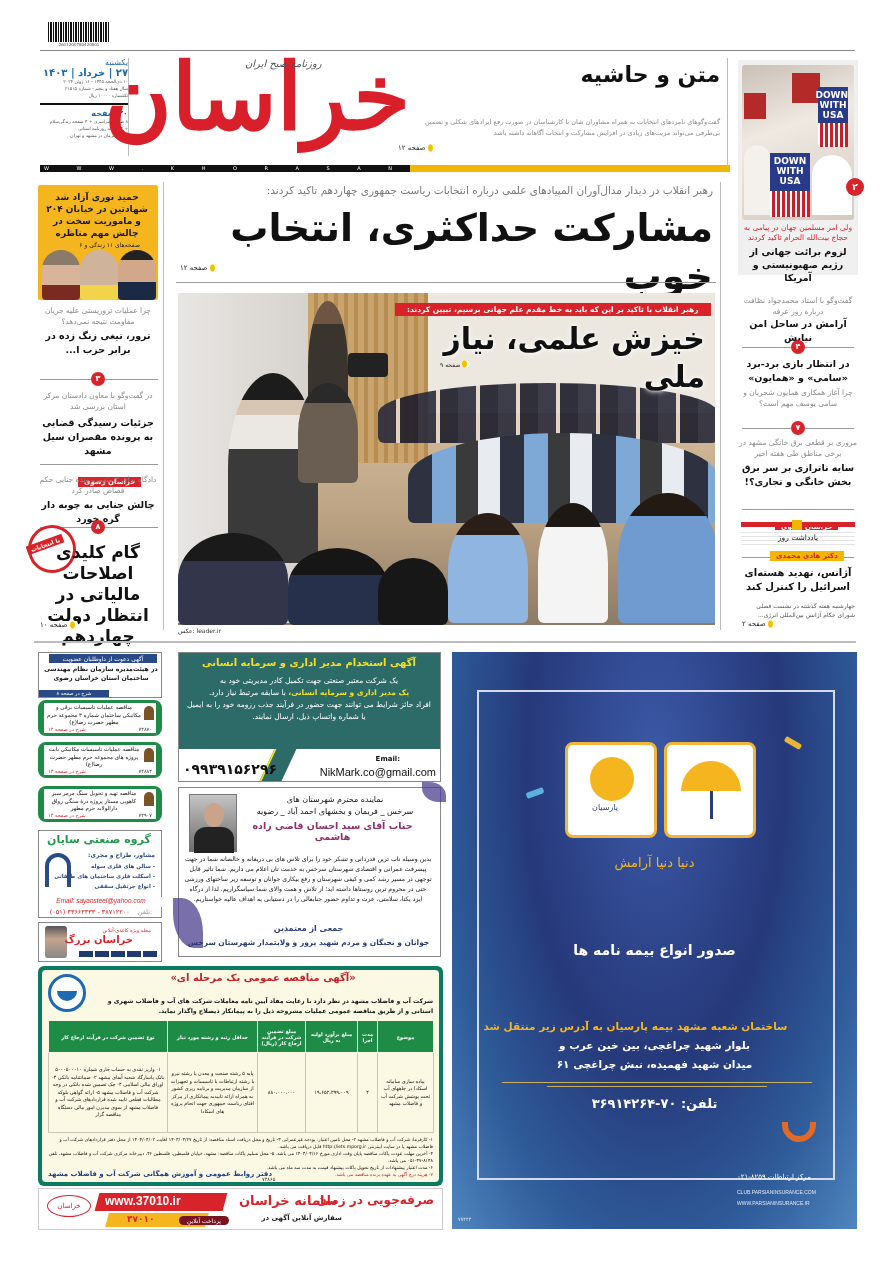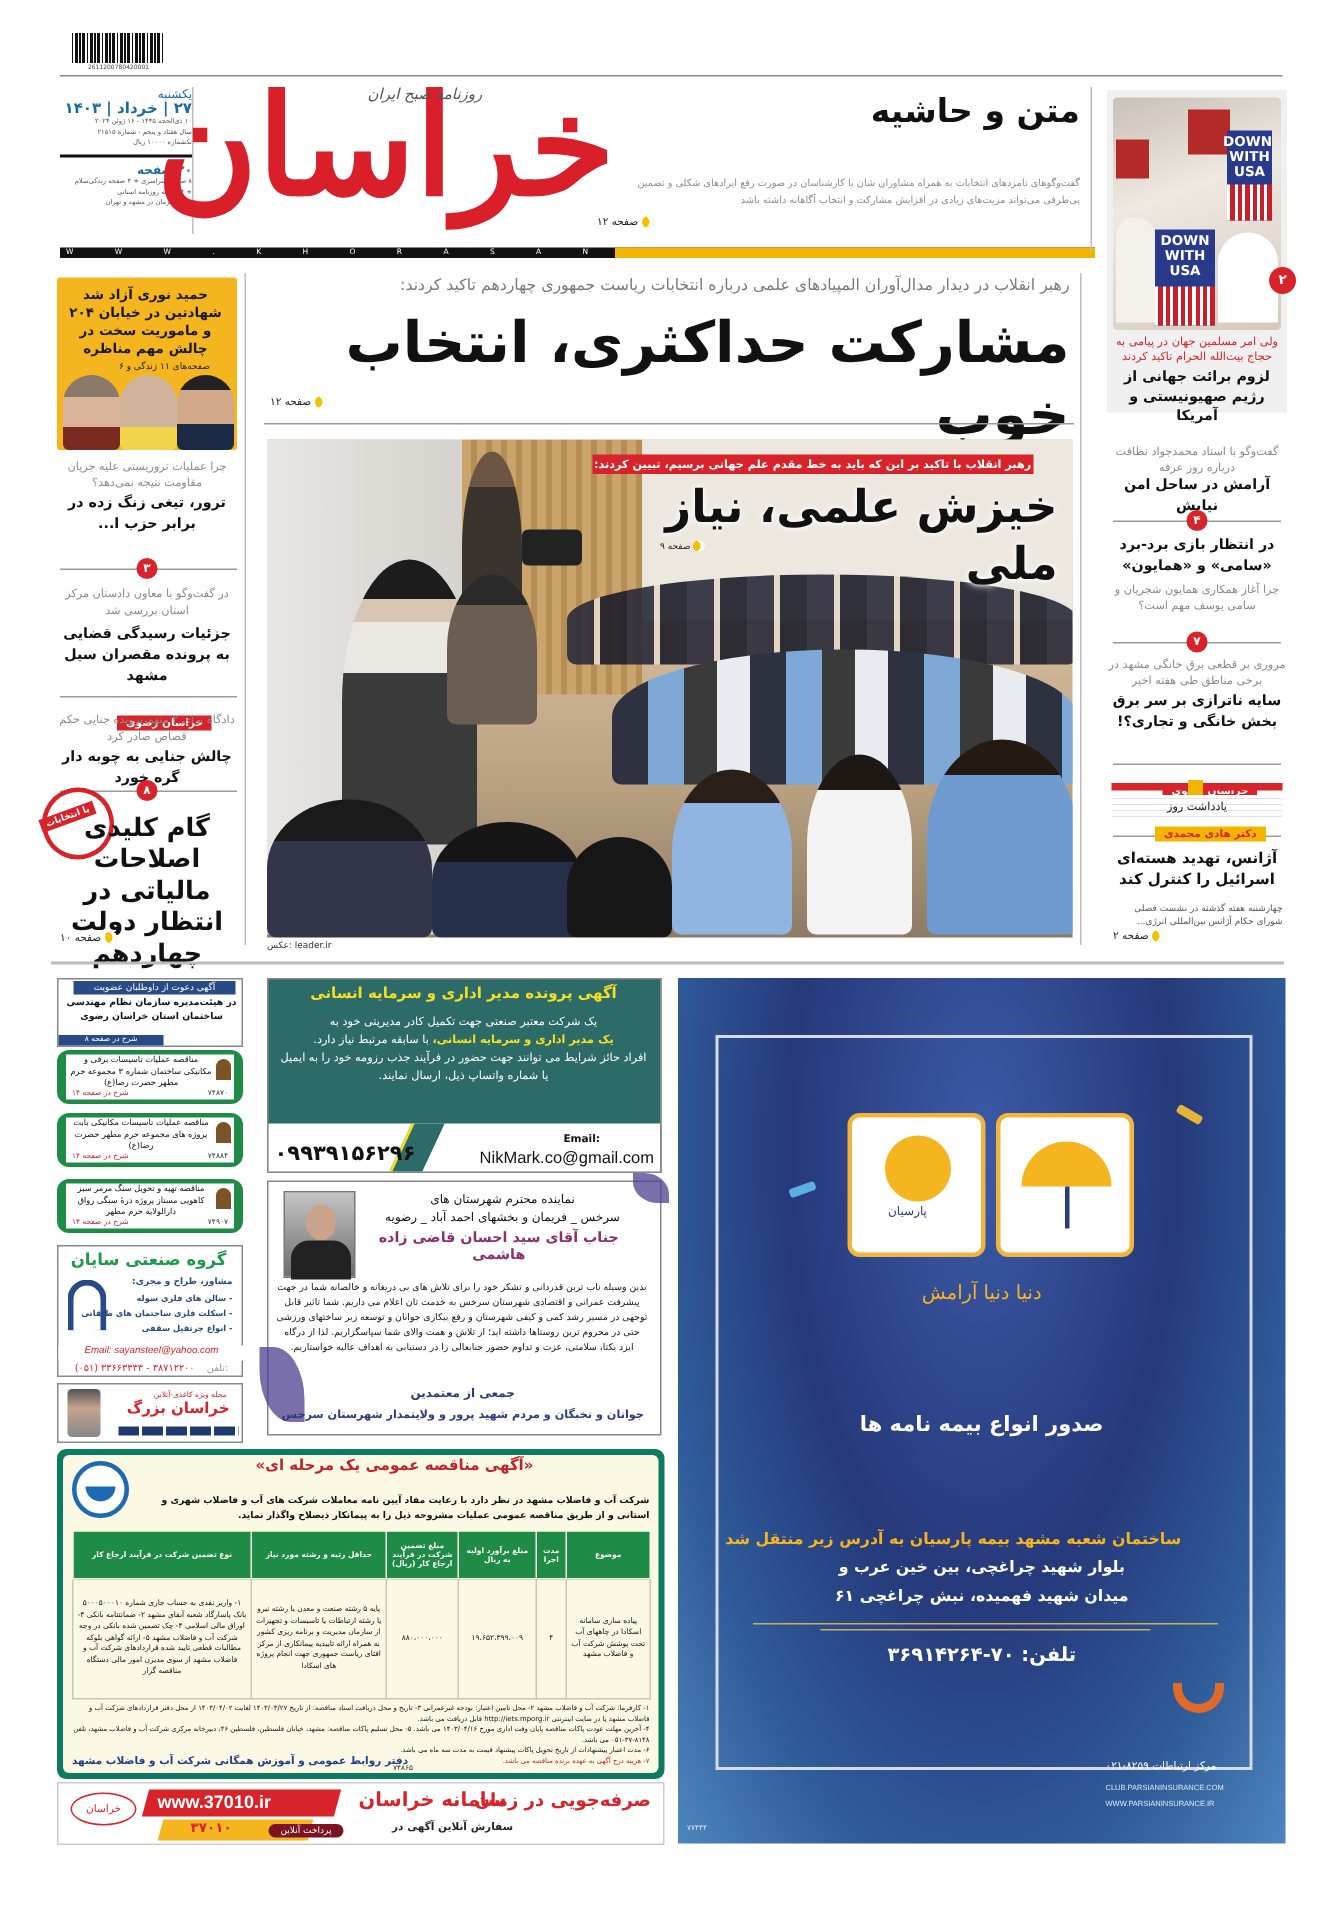--- a/index.html
+++ b/index.html
@@ -64,21 +64,21 @@
   
   #main-kicker { left: 178px; top: 184px; width: 535px; text-align: right; font-size: 10.5px; color: #7a7a7a; }
   #main-title { left: 178px; top: 204px; width: 535px; text-align: right; font-size: 38px; font-weight: bold; line-height: 48px; letter-spacing: -1px; }
   #main-ref { left: 180px; top: 264px; }
   #main-rule { left: 176px; top: 282px; width: 540px; }
   #photo { left: 178px; top: 293px; width: 537px; height: 332px; overflow: hidden; background: linear-gradient(180deg,#d9c9b0 0%,#cdb596 45%,#b8a080 70%,#8e7b66 100%); }
   #photo .wall { position: absolute; left: 0; top: 0; width: 130px; height: 330px; background: linear-gradient(90deg,#e8e6e3,#d6d2cd); }
   #photo .curtain { position: absolute; left: 130px; top: 0; width: 120px; height: 170px; background: repeating-linear-gradient(90deg,#c9a56d 0 6px,#b68d52 6px 10px); }
   #photo .window { position: absolute; left: 250px; top: 0; width: 290px; height: 120px; background: #ece7df; }
   .person { position: absolute; border-radius: 50% 50% 6px 6px; }
-  #photo-kicker { left: 395px; top: 303px; background: #d8232a; color: #fff; font-size: 7.5px; padding: 2px 1px; font-weight: bold; }
+  #photo-kicker { left: 395px; top: 303px; background: #d8232a; color: #fff; font-size: 7.5px; padding: 2px 12px; font-weight: bold; }
   #photo-title { left: 395px; top: 320px; width: 310px; text-align: right; font-size: 30px; font-weight: bold; color: #111; text-shadow: 0 0 6px #fff, 0 0 3px #fff; line-height: 38px; }
   #photo-ref { left: 440px; top: 360px; font-size: 6px; }
   #photo-credit { left: 178px; top: 627px; font-size: 6px; color: #333; direction: ltr; }
   #center-vline { left: 720px; top: 182px; height: 448px; }
   #section-rule { left: 34px; top: 641px; width: 822px; height: 2px; background: #bcbcbc; }
 
   
   .ad-box { position: absolute; border: 1px solid #888; }
   #ad-hire { left: 178px; top: 652px; width: 263px; height: 130px; background: #2d6b68; }
   #ad-hire-title { position: absolute; right: 6px; top: 4px; width: 250px; text-align: center; color: #f4e022; font-size: 10px; font-weight: bold; }
@@ -115,21 +115,21 @@
   #ad-sayan { left: 38px; top: 830px; width: 124px; height: 88px; background: #fff; }
   #ad-sayan-title { position: absolute; right: 4px; top: 2px; width: 116px; text-align: center; font-size: 11px; font-weight: bold; color: #1f9a4a; }
   #ad-sayan-sub { position: absolute; right: 6px; top: 20px; font-size: 6px; font-weight: bold; color: #284a86; }
   .sayan-li { position: absolute; right: 6px; font-size: 5.5px; color: #284a86; font-weight: bold; }
   #ad-sayan-logo { position: absolute; left: 6px; top: 22px; width: 26px; height: 34px; border: 4px solid #284a86; border-bottom: none; border-radius: 14px 14px 0 0; }
   #ad-sayan-email { position: absolute; left: 0; top: 66px; width: 124px; height: 10px; background: #fff; color: #d8232a; font-size: 6.5px; font-style: italic; text-align: center; direction: ltr; font-family: "Liberation Sans", sans-serif; }
   #ad-sayan-tel { position: absolute; left: 0; top: 77px; width: 124px; height: 10px; font-size: 6.5px; color: #d8232a; direction: ltr; text-align: center; }
   #ad-khorasan-big { left: 38px; top: 922px; width: 124px; height: 40px; background: #fff; }
   #ad-kb-phone { position: absolute; left: 6px; top: 3px; width: 22px; height: 32px; background: linear-gradient(180deg,#555,#c5a48e 40%,#888); border-radius: 3px; }
   #ad-kb-t1 { position: absolute; right: 10px; top: 4px; font-size: 5px; color: #d8232a; }
-  #ad-kb-t2 { position: absolute; right: 8px; top: 11px; font-size: 10px; color: #d8232a; font-weight: bold; }
+  #ad-kb-t2 { position: absolute; right: 28px; top: 11px; font-size: 10px; color: #d8232a; font-weight: bold; }
   #ad-kb-bars { position: absolute; left: 40px; top: 28px; width: 80px; height: 6px; background: repeating-linear-gradient(90deg,#1f3a6f 0 14px,#fff 14px 16px); }
 
   #ad-water { left: 38px; top: 966px; width: 405px; height: 220px; background: #0d7b61; border-radius: 6px; }
   #ad-water-inner { position: absolute; left: 4px; top: 4px; width: 397px; height: 212px; background: #fbf8e4; border-radius: 4px; padding-left: 36px; }
   #ad-water-logo { position: absolute; left: 6px; top: 4px; width: 38px; height: 38px; border-radius: 50%; border: 3px solid #1e69b3; background: #fff; }
   #ad-water-logo::after { content: ""; position: absolute; left: 6px; top: 14px; width: 20px; height: 10px; background: #1e69b3; border-radius: 0 0 10px 10px; }
   #ad-water-title { position: absolute; right: 6px; top: 2px; width: 340px; text-align: center; font-size: 10px; font-weight: bold; color: #c2202a; }
   #ad-water-intro { position: absolute; right: 6px; top: 26px; width: 330px; text-align: right; font-size: 6.2px; font-weight: bold; line-height: 10px; }
   #ad-water-table { position: absolute; left: 6px; top: 50px; width: 386px; border-collapse: collapse; font-size: 5px; }
   #ad-water-table th { background: #1e8b47; color: #fff; font-weight: bold; height: 32px; border: 1px solid #fbf8e4; padding: 1px 2px; text-align: center; }
@@ -378,21 +378,21 @@
 </div>
 
 <div class="abs ad-box" id="ad-khorasan-big">
   <div id="ad-kb-phone"></div>
   <div id="ad-kb-t1">مجله ویژه کاغذی-آنلاین</div>
   <div id="ad-kb-t2">خراسان بزرگ</div>
   <div id="ad-kb-bars"></div>
 </div>
 
 <div class="abs ad-box" id="ad-hire">
-  <div id="ad-hire-title">آگهی پرونده مدیر اداری و سرمایه انسانی</div>
+  <div id="ad-hire-title">آگهی استخدام مدیر اداری و سرمایه انسانی</div>
   <div id="ad-hire-body">
     <span>یک شرکت معتبر صنعتی جهت تکمیل کادر مدیریتی خود به</span><br>
     <span class="hl">یک مدیر اداری و سرمایه انسانی،</span>
     <span>با سابقه مرتبط نیاز دارد.</span><br>
     <span>افراد حائز شرایط می توانند جهت حضور در فرآیند جذب رزومه خود را به ایمیل یا شماره واتساپ ذیل، ارسال نمایند.</span>
   </div>
   <div id="ad-hire-bottom"></div>
   <div id="ad-hire-stripe"></div>
   <div id="ad-hire-phone">۰۹۹۳۹۱۵۶۲۹۶</div>
   <div id="ad-hire-email-lbl">Email:</div>

